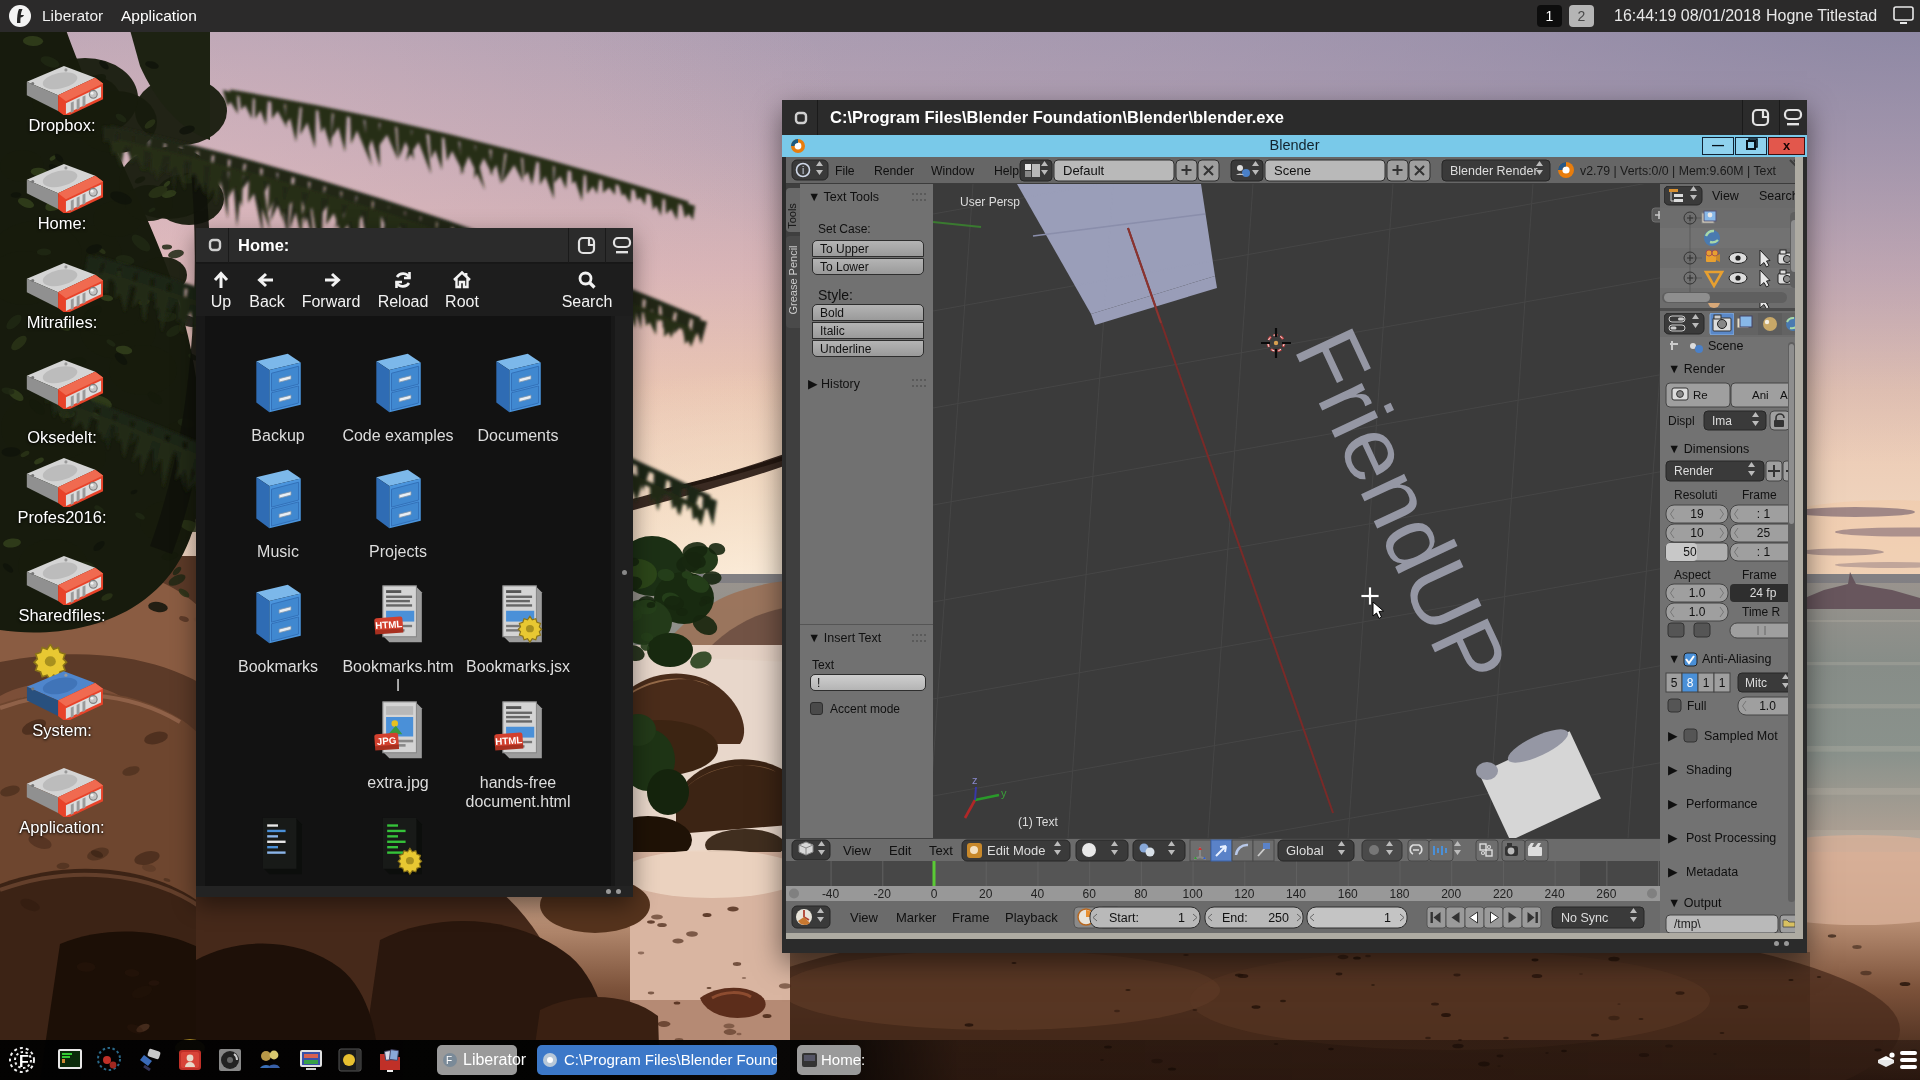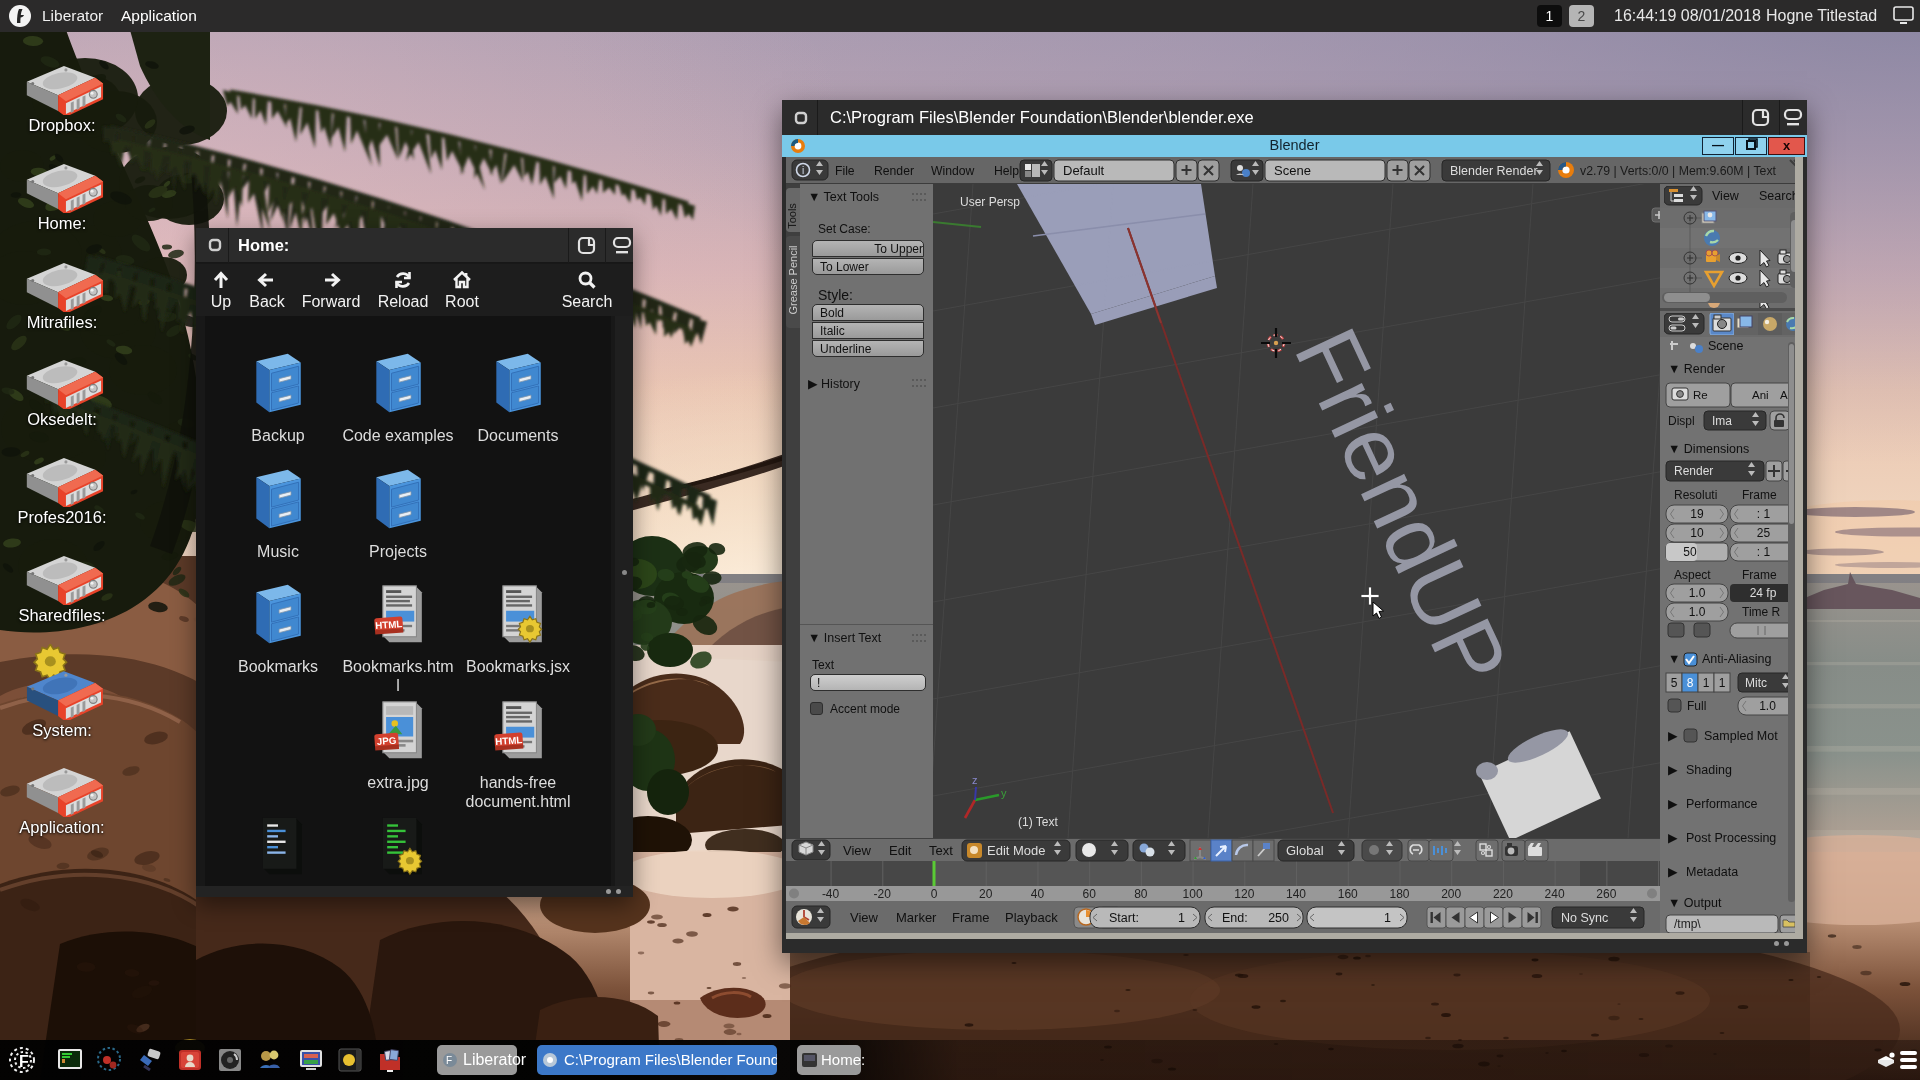--- a/index.html
+++ b/index.html
@@ -984,21 +984,21 @@
           <path d="M40 34 L78 16 L86 22 L86 38 L48 56 L40 50 Z" fill="#e8432a"></path>
           <path d="M78 16 L86 22 L48 40 L40 34 Z" fill="#f06a50"></path>
           <path d="M48 42 L84 25 L84 36 L48 53 Z" fill="#dcdcdc"></path>
           <path d="M53 41.5 L56 40 L56 50.5 L53 52 Z" fill="#9a9a9a"></path>
           <path d="M59 38.5 L62 37 L62 47.5 L59 49 Z" fill="#9a9a9a"></path>
           <path d="M65 35.5 L68 34 L68 44.5 L65 46 Z" fill="#9a9a9a"></path>
           <circle cx="76" cy="33" r="4" fill="#c4c4c4" stroke="#808080" stroke-width="1.2"></circle>
           <circle cx="74.8" cy="31.8" r="1.5" fill="#f0f0f0"></circle>
         </g>
       </svg>
-      <div style="margin-top:1px">Oksedelt:</div>
+      <div style="margin-top:19px">Oksedelt:</div>
     </div>
     <div class="dicon" style="left:0px;top:454px">
       <svg width="86" height="53" viewBox="0 0 88 54">
         <g transform="translate(0,0)">
           <path d="M8 20 L46 4 L78 16 L40 34 Z" fill="#d4d4d4"></path>
           <path d="M8 20 L40 34 L40 50 L8 34 Z" fill="#909090"></path>
           <ellipse cx="42" cy="19" rx="18" ry="8" fill="#bcbcbc" transform="rotate(-12 42 19)"></ellipse>
           <circle cx="14" cy="22" r="1.6" fill="#777"></circle>
           <circle cx="48" cy="8" r="1.6" fill="#999"></circle>
           <path d="M40 34 L78 16 L86 22 L86 38 L48 56 L40 50 Z" fill="#e8432a"></path>
@@ -1319,21 +1319,21 @@
       <div class="abs" style="right:22px;top:3px;width:5px;height:5px;border-radius:50%;background:#999"></div>
     </div>
 </div>
 
 <div id="bwin">
   <div class="tbar">
     <svg class="abs" style="left:12px;top:11px" width="14" height="14" viewBox="0 0 14 14">
         <rect x="2" y="2" width="10" height="10" rx="3" fill="none" stroke="#cfcfcf" stroke-width="2.4"></rect>
       </svg>
     <div class="abs" style="left:35px;top:0;width:1px;height:35px;background:#1a1a1a"></div>
-    <span class="abs" style="left:48px;top:8px;font-size:16.5px;font-weight:normal;color:#fff">C:\Program Files\Blender Foundation\Blender\blender.exe</span>
+    <span class="abs" style="left:48px;top:8px;font-size:16.5px;font-weight:bold;color:#fff">C:\Program Files\Blender Foundation\Blender\blender.exe</span>
     <div class="abs" style="left:960px;top:0;width:1px;height:35px;background:#1a1a1a"></div>
     <svg class="abs" style="left:968px;top:7px" width="22" height="22" viewBox="0 0 22 22">
         <rect x="3" y="3" width="15" height="15" rx="4" fill="none" stroke="#e2e2e2" stroke-width="2.2"></rect>
         <path d="M13 3 L13 10 L18 10" stroke="#e2e2e2" stroke-width="2.2" fill="none"></path>
       </svg>
     <div class="abs" style="left:997px;top:0;width:1px;height:35px;background:#1a1a1a"></div>
     <svg class="abs" style="left:1000px;top:7px" width="22" height="22" viewBox="0 0 22 22">
         <rect x="3" y="3" width="16" height="9" rx="4" fill="none" stroke="#e2e2e2" stroke-width="2.2"></rect>
         <rect x="5" y="16" width="12" height="2.4" fill="#e2e2e2"></rect>
       </svg>
@@ -1405,21 +1405,21 @@
     <div class="abs" style="left:0;top:4px;width:14px;height:44px;background:#686868;border-radius:4px 0 0 4px;"></div>
     <div class="abs" style="left:-14px;top:26px;transform:rotate(-90deg);font-size:11px;color:#111;width:40px;text-align:center">Tools</div>
     <div class="abs" style="left:0;top:52px;width:14px;height:92px;background:#4a4a4a;border-radius:4px 0 0 4px;"></div>
     <div class="abs" style="left:-38px;top:90px;transform:rotate(-90deg);font-size:11px;color:#ccc;width:90px;text-align:center">Grease Pencil</div>
   </div>
 
 <div id="btools">
     <div class="phead" style="left:8px;top:6px">▼ Text Tools</div>
     <div class="abs" style="left:112px;top:9px;width:14px;height:8px;border-top:2px dotted #5a5a5a;border-bottom:2px dotted #5a5a5a"></div>
     <div class="phead" style="left:18px;top:38px;font-size:12px">Set Case:</div>
-    <div class="bbtn" style="left:12px;top:56px;width:112px;height:17px;line-height:16px;text-align:right;padding-left:24px;border-radius:5px 5px 0 0">To Upper</div>
+    <div class="bbtn" style="left:12px;top:56px;width:112px;height:17px;line-height:16px;text-align:left;padding-left:7px;border-radius:5px 5px 0 0">To Upper</div>
     <div class="bbtn" style="left:12px;top:74px;width:112px;height:17px;line-height:16px;text-align:left;padding-left:7px;border-radius:0 0 5px 5px">To Lower</div>
     <div class="phead" style="left:18px;top:103px;font-size:14px">Style:</div>
     <div class="bbtn" style="left:12px;top:120px;width:112px;height:17px;line-height:16px;text-align:left;padding-left:7px;border-radius:5px 5px 0 0">Bold</div>
     <div class="bbtn" style="left:12px;top:138px;width:112px;height:17px;line-height:16px;text-align:left;padding-left:7px;border-radius:0">Italic</div>
     <div class="bbtn" style="left:12px;top:156px;width:112px;height:17px;line-height:16px;text-align:left;padding-left:7px;border-radius:0 0 5px 5px">Underline</div>
     <div class="phead" style="left:8px;top:192px">▶ History</div>
     <div class="abs" style="left:112px;top:195px;width:14px;height:8px;border-top:2px dotted #5a5a5a;border-bottom:2px dotted #5a5a5a"></div>
     <div class="abs" style="left:0;top:440px;width:133px;height:1px;background:#555"></div>
     <div class="phead" style="left:8px;top:447px">▼ Insert Text</div>
     <div class="abs" style="left:112px;top:450px;width:14px;height:8px;border-top:2px dotted #5a5a5a;border-bottom:2px dotted #5a5a5a"></div>

